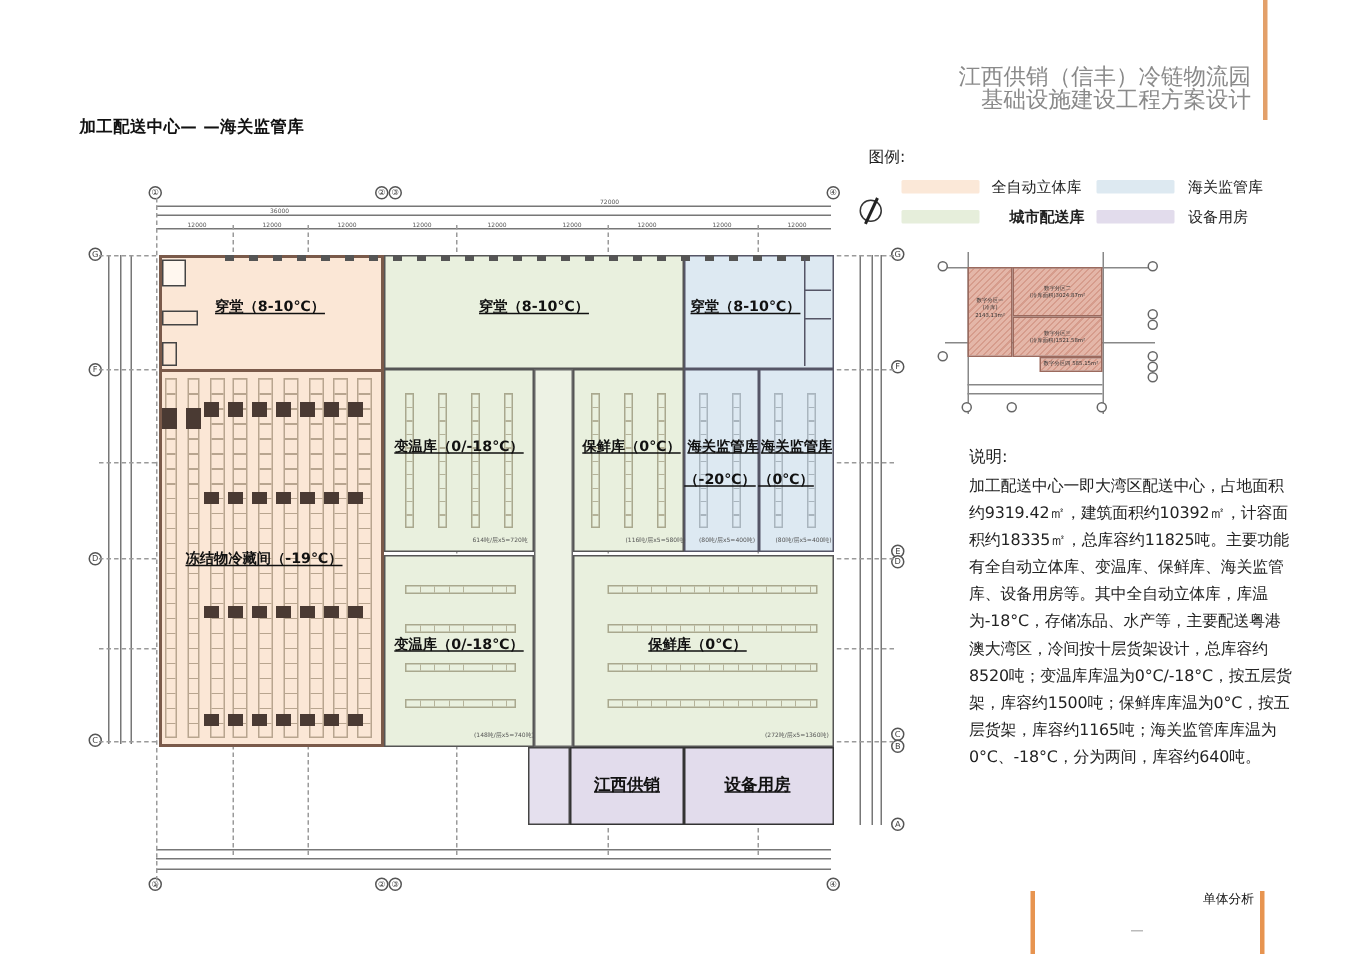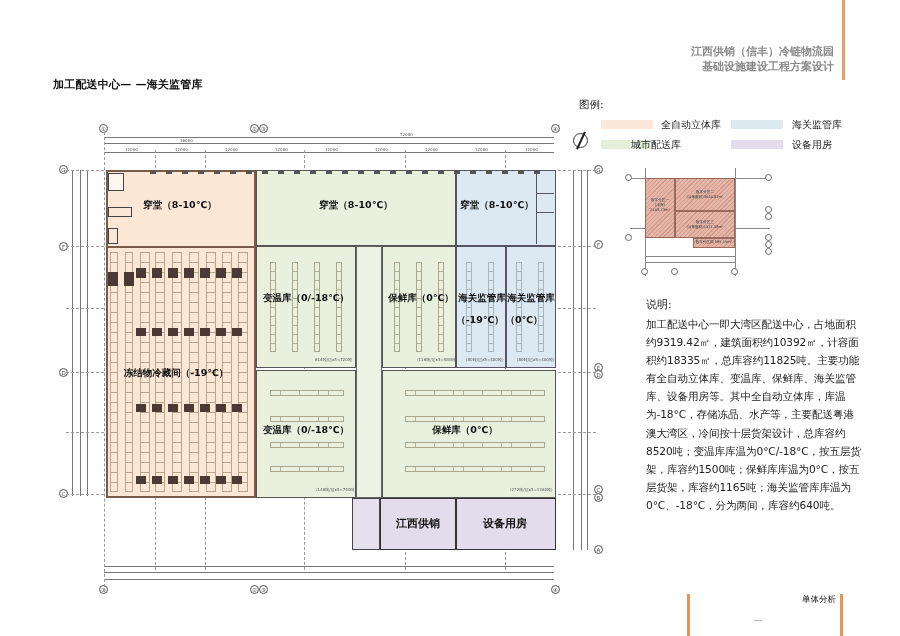--- a/index.html
+++ b/index.html
@@ -1,21 +1,21 @@
 <!DOCTYPE html>
 <html><head>
 <meta charset="utf-8">
 <style>
   * { margin: 0; padding: 0; box-sizing: border-box; }
   html, body { width: 900px; height: 636px; background: #ffffff; overflow: hidden; }
   body { position: relative; font-family: "DejaVu Sans", "Liberation Sans", sans-serif; color: #222; }
 
   
   .header-bar { position: absolute; left: 842px; top: 0; width: 3px; height: 80px; background: #e3a06a; }
-  .proj-title { position: absolute; right: 66px; top: 44px; text-align: right; font-size: 11px; line-height: 15px; color: #8a8a8a; font-weight: bold; }
+  .proj-title { position: absolute; right: 66px; top: 44px; text-align: right; font-size: 15px; line-height: 15px; color: #8a8a8a; }
   .page-title { position: absolute; left: 53px; top: 77px; font-size: 11px; font-weight: bold; color: #111; letter-spacing: 0.2px; }
 
   
   .footer-bar-left { position: absolute; left: 687px; top: 594px; width: 3px; height: 42px; background: #e79450; }
   .footer-bar-right { position: absolute; left: 840px; top: 594px; width: 3px; height: 42px; background: #e79450; }
   .footer-label { position: absolute; right: 64px; top: 594px; font-size: 8.5px; font-weight: normal; color: #111; }
   .footer-dash { position: absolute; left: 754px; top: 620px; width: 8px; height: 1px; background: #bbb; }
 
   
   .legend-title { position: absolute; left: 579px; top: 98px; font-size: 10.5px; color: #222; }
@@ -24,21 +24,21 @@
   .north { position: absolute; left: 573px; top: 133px; width: 15px; height: 15px; border: 1px solid #333; border-radius: 50%; }
   .north::after { content: ""; position: absolute; left: 6px; top: -3px; width: 1.5px; height: 19px; background: #222; transform: rotate(25deg); }
 
   
   .notes-title { position: absolute; left: 646px; top: 297px; font-size: 11px; color: #222; }
   .notes-body { position: absolute; left: 646px; top: 315px; width: 218px; font-size: 10.6px; line-height: 18.1px; color: #222; letter-spacing: -0.1px; }
 
   
   .plan { position: absolute; left: 0; top: 0; width: 600px; height: 636px; }
   .room { position: absolute; }
-  .room-label { position: absolute; font-size: 9.5px; font-weight: bold; color: #111; white-space: nowrap; transform: translate(-50%, -50%); }
+  .room-label { position: absolute; font-size: 9.5px; font-weight: bold; color: #111; white-space: nowrap; transform: translate(-50%, -50%); text-decoration: underline; }
   .room-label.big { font-size: 11px; }
   .grid-bubble { position: absolute; width: 9px; height: 9px; border: 0.8px solid #555; border-radius: 50%; font-size: 5.5px; line-height: 8px; text-align: center; color: #444; background: #fff; }
   .dim-line { position: absolute; background: #777; }
   .dim-txt { position: absolute; font-size: 4px; color: #555; }
   .wall { position: absolute; background: #3d3d3d; }
   .shelf { position: absolute; border: 0.6px solid #a9a88e; background: repeating-linear-gradient(90deg, transparent 0 9px, #b5b39a 9px 9.6px); }
   .rack { position: absolute; background: #4a3a33; }
   .dashed-v { position: absolute; border-left: 0.6px dashed #9a9a9a; }
   .dashed-h { position: absolute; border-top: 0.6px dashed #9a9a9a; }
 
@@ -59,21 +59,21 @@
 </div>
 <div class="page-title">加工配送中心— —海关监管库</div>
 
 <div class="legend-title">图例:</div>
 <div class="north"></div>
 <div class="legend-swatch" style="left:601px; top:120px; background:#fbe8d8;"></div>
 <div class="legend-label" style="left:661px; top:118px;">全自动立体库</div>
 <div class="legend-swatch" style="left:731px; top:120px; background:#dde9f1;"></div>
 <div class="legend-label" style="left:792px; top:118px;">海关监管库</div>
 <div class="legend-swatch" style="left:601px; top:140px; background:#e6eedb;"></div>
-<div class="legend-label" style="left:631px; top:138px;">城市配送库</div>
+<div class="legend-label" style="left:673px; top:138px;font-weight:bold;">城市配送库</div>
 <div class="legend-swatch" style="left:731px; top:140px; background:#e2dcec;"></div>
 <div class="legend-label" style="left:792px; top:138px;">设备用房</div>
 
 <div class="mini">
   <div class="ln" style="left:5px; top:10px; width:140px; height:0.6px;"></div>
   <div class="ln" style="left:5px; top:60px; width:140px; height:0.6px;"></div>
   <div class="ln" style="left:20px; top:0; width:0.6px; height:108px;"></div>
   <div class="ln" style="left:110px; top:0; width:0.6px; height:108px;"></div>
   <div class="block" style="left:20px; top:10px; width:30px; height:60px;"></div>
   <div class="block" style="left:50px; top:10px; width:60px; height:33px;"></div>
@@ -240,21 +240,21 @@
   <div class="shelf" style="left:405px; top:442px; width:140px; height:6px;"></div>
   <div class="shelf" style="left:405px; top:466px; width:140px; height:6px;"></div>
 
   <div class="room-label" style="left:180px; top:205px;">穿堂（8-10℃）</div>
   <div class="room-label" style="left:356px; top:205px;">穿堂（8-10℃）</div>
   <div class="room-label" style="left:497px; top:205px;">穿堂（8-10℃）</div>
   <div class="room-label" style="left:176px; top:373px;">冻结物冷藏间（-19℃）</div>
   <div class="room-label" style="left:306px; top:298px;">变温库（0/-18℃）</div>
   <div class="room-label" style="left:421px; top:298px;">保鲜库（0℃）</div>
   <div class="room-label" style="left:482px; top:298px;">海关监管库</div>
-  <div class="room-label" style="left:480px; top:320px;">（-19℃）</div>
+  <div class="room-label" style="left:480px; top:320px;">（-20℃）</div>
   <div class="room-label" style="left:531px; top:298px;">海关监管库</div>
   <div class="room-label" style="left:524px; top:320px;">（0℃）</div>
   <div class="room-label" style="left:306px; top:430px;">变温库（0/-18℃）</div>
   <div class="room-label" style="left:465px; top:430px;">保鲜库（0℃）</div>
   <div class="room-label big" style="left:418px; top:523px;">江西供销</div>
   <div class="room-label big" style="left:505px; top:523px;">设备用房</div>
 
   <div class="dim-txt" style="left:315px; top:357px;">614吨/层x5=720吨</div>
   <div class="dim-txt" style="left:417px; top:357px;">(116吨/层x5=580吨)</div>
   <div class="dim-txt" style="left:466px; top:357px;">(80吨/层x5=400吨)</div>

